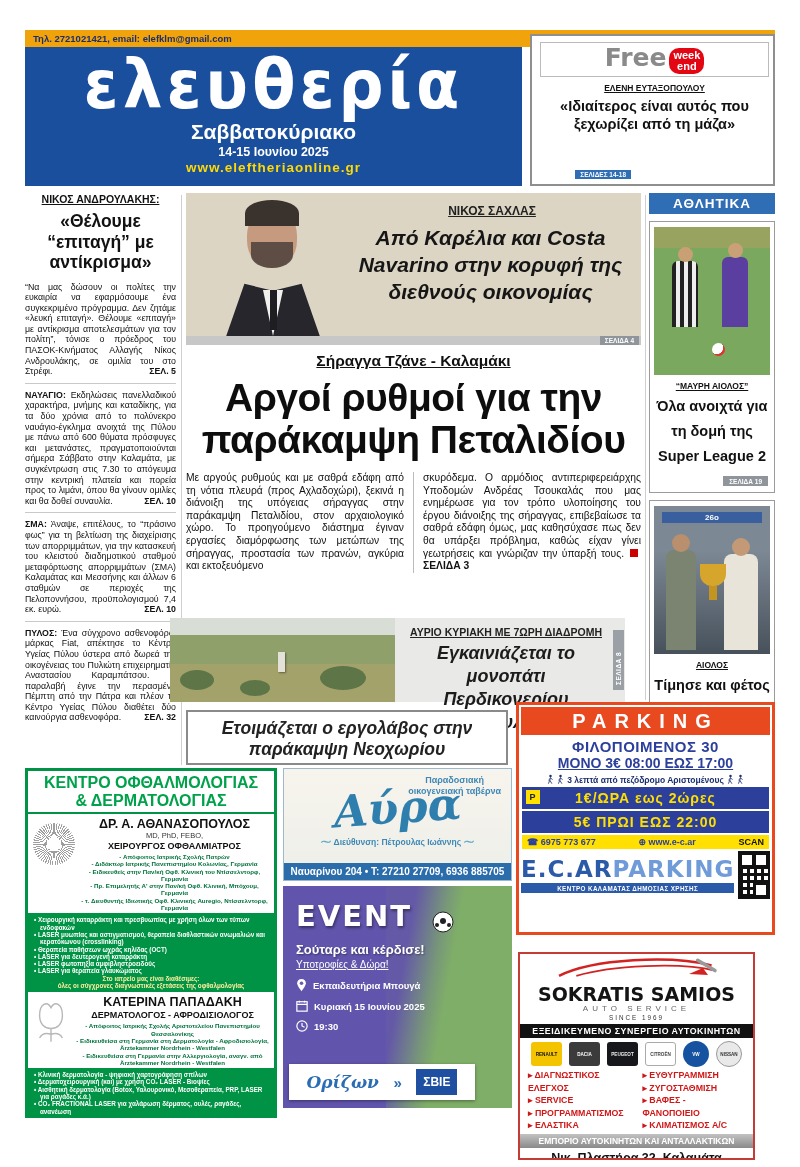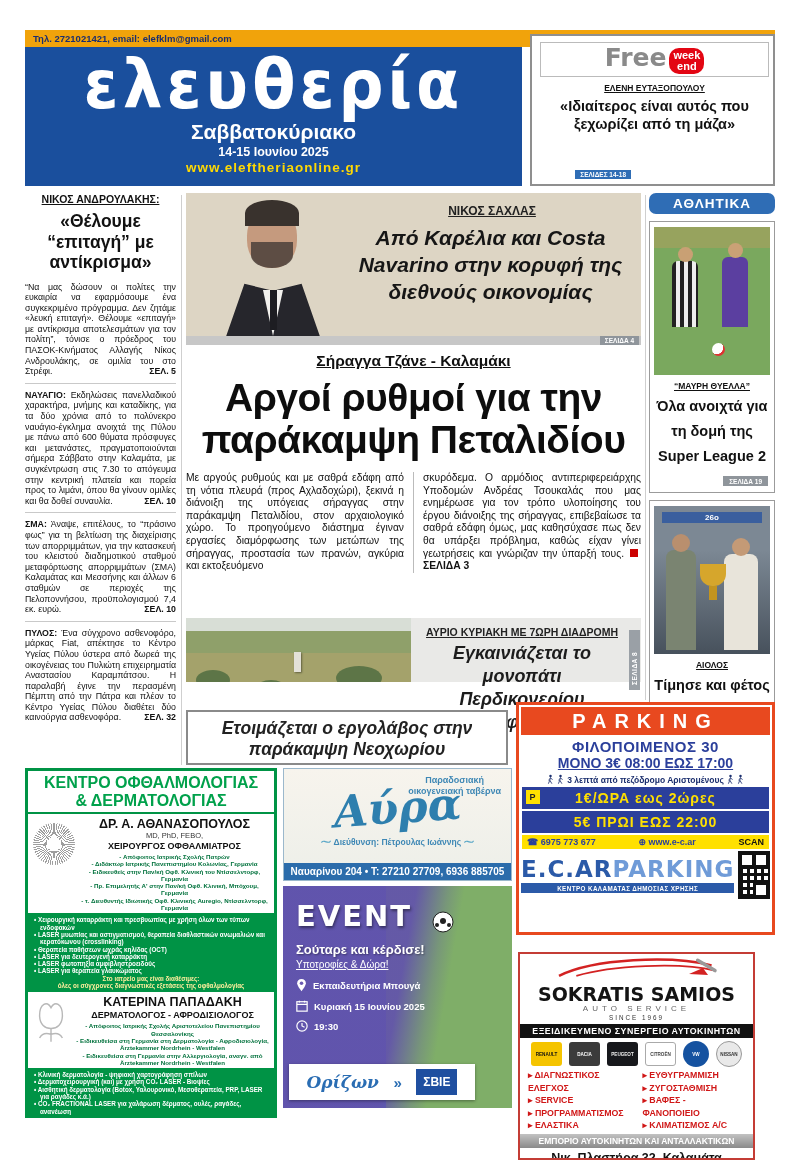--- a/index.html
+++ b/index.html
@@ -64,21 +64,21 @@
             font-weight:bold;text-decoration:underline;color:#222;}
   .s-head{position:absolute;left:158px;right:4px;top:31px;text-align:center;font-size:21px;
           font-weight:bold;font-style:italic;line-height:27px;color:#161616;}
   .s-strip{position:absolute;left:0;right:0;bottom:0;height:9px;background:#c7c7c7;}
   .s-tag{float:right;background:#8f959b;color:#fff;font-size:6.5px;font-weight:bold;
          padding:0 5px;line-height:9px;margin-right:2px;}
 
   
   .sports{left:649px;top:193px;width:126px;}
   .sp-header{background:#2f6db5;color:#fff;font-size:13.5px;font-weight:bold;text-align:center;
-             padding:3px 0;letter-spacing:1px;border-radius:7px;}
+             padding:3px 0;letter-spacing:1px;}
   .sp-box{border:1px solid #9b9b9b;margin-top:7px;padding:5px 4px;background:#fff;}
   .sp-photo{height:148px;position:relative;overflow:hidden;}
   .photo-soccer{background:linear-gradient(180deg,#97a35e 0 14%,#7aa85e 14%);}
   .pl1{position:absolute;left:18px;top:34px;width:26px;height:66px;
        background:repeating-linear-gradient(90deg,#222 0 4px,#eee 4px 8px);border-radius:6px 6px 0 0;}
   .pl1h{position:absolute;left:24px;top:20px;width:15px;height:15px;border-radius:50%;background:#c9a074;}
   .pl2{position:absolute;left:68px;top:30px;width:26px;height:70px;background:#5b3fa0;border-radius:6px 6px 0 0;}
   .pl2h{position:absolute;left:74px;top:16px;width:15px;height:15px;border-radius:50%;background:#caa176;}
   .ball{position:absolute;left:58px;top:116px;width:13px;height:13px;border-radius:50%;
         background:radial-gradient(circle at 35% 35%,#fff 0 55%,#d33 56%);}
@@ -101,21 +101,21 @@
   .ms-kicker{font-size:15.5px;font-weight:bold;text-align:center;text-decoration:underline;}
   .ms-head{font-family:"Liberation Sans",sans-serif;font-size:39px;line-height:42px;font-weight:bold;
            text-align:center;letter-spacing:-0.5px;margin-top:7px;color:#0d0d0d;}
   .ms-cols{display:flex;margin-top:11px;}
   .ms-col{flex:1;font-size:10.3px;line-height:12.6px;text-align:justify;color:#111;}
   .ms-col.right{border-left:1px solid #bbb;padding-left:9px;margin-left:9px;}
   .sq{display:inline-block;width:8px;height:8px;background:#c00;margin:0 3px 0 6px;}
   .ms-pg{font-weight:bold;}
 
   
-  .monopati{left:186px;top:618px;width:455px;height:64px;display:flex;position:relative;}
+  .monopati{left:170px;top:618px;width:455px;height:84px;display:flex;position:relative;}
   .m-photo{width:225px;position:relative;overflow:hidden;
      background:linear-gradient(180deg,#d8ded6 0 20%,#8fa06a 20% 55%,#a4a26b 55%);}
   .bush{position:absolute;border-radius:50%;background:#5d7547;}
   .pillar{position:absolute;left:108px;top:34px;width:7px;height:20px;background:#e3e1d8;box-shadow:1px 1px 2px rgba(0,0,0,.4);}
   .m-right{flex:1;background:#e9e9e7;text-align:center;padding:8px 16px 0 8px;}
   .m-kicker{font-size:10.5px;font-weight:bold;text-decoration:underline;color:#222;}
   .m-head{font-size:18px;font-weight:bold;font-style:italic;line-height:23px;margin-top:4px;color:#1c1c1c;}
   .vtag{position:absolute;background:#9aa0a6;color:#fff;font-size:6.5px;font-weight:bold;
         writing-mode:vertical-rl;transform:rotate(180deg);padding:5px 2px;letter-spacing:.5px;}
   .m-tag{right:1px;top:12px;height:50px;}
@@ -296,21 +296,21 @@
   <div class="abs sports">
     <div class="sp-header">ΑΘΛΗΤΙΚΑ</div>
     <div class="sp-box">
       <div class="sp-photo photo-soccer">
         <div class="pl1"></div>
         <div class="pl1h"></div>
         <div class="pl2"></div>
         <div class="pl2h"></div>
         <div class="ball"></div>
       </div>
-      <div class="sp-kicker">“ΜΑΥΡΗ ΘΥΕΛΛΑ”</div>
+      <div class="sp-kicker">“ΜΑΥΡΗ ΑΙΟΛΟΣ”</div>
       <div class="sp-head">Όλα ανοιχτά για τη δομή της Super League 2</div>
       <span class="sp-tag">ΣΕΛΙΔΑ 19</span>
     </div>
     <div class="sp-box">
       <div class="sp-photo photo-trophy">
         <div class="tr-banner">26ο</div>
         <div class="fig1"></div>
         <div class="fig1h"></div>
         <div class="fig2"></div>
         <div class="fig2h"></div>

